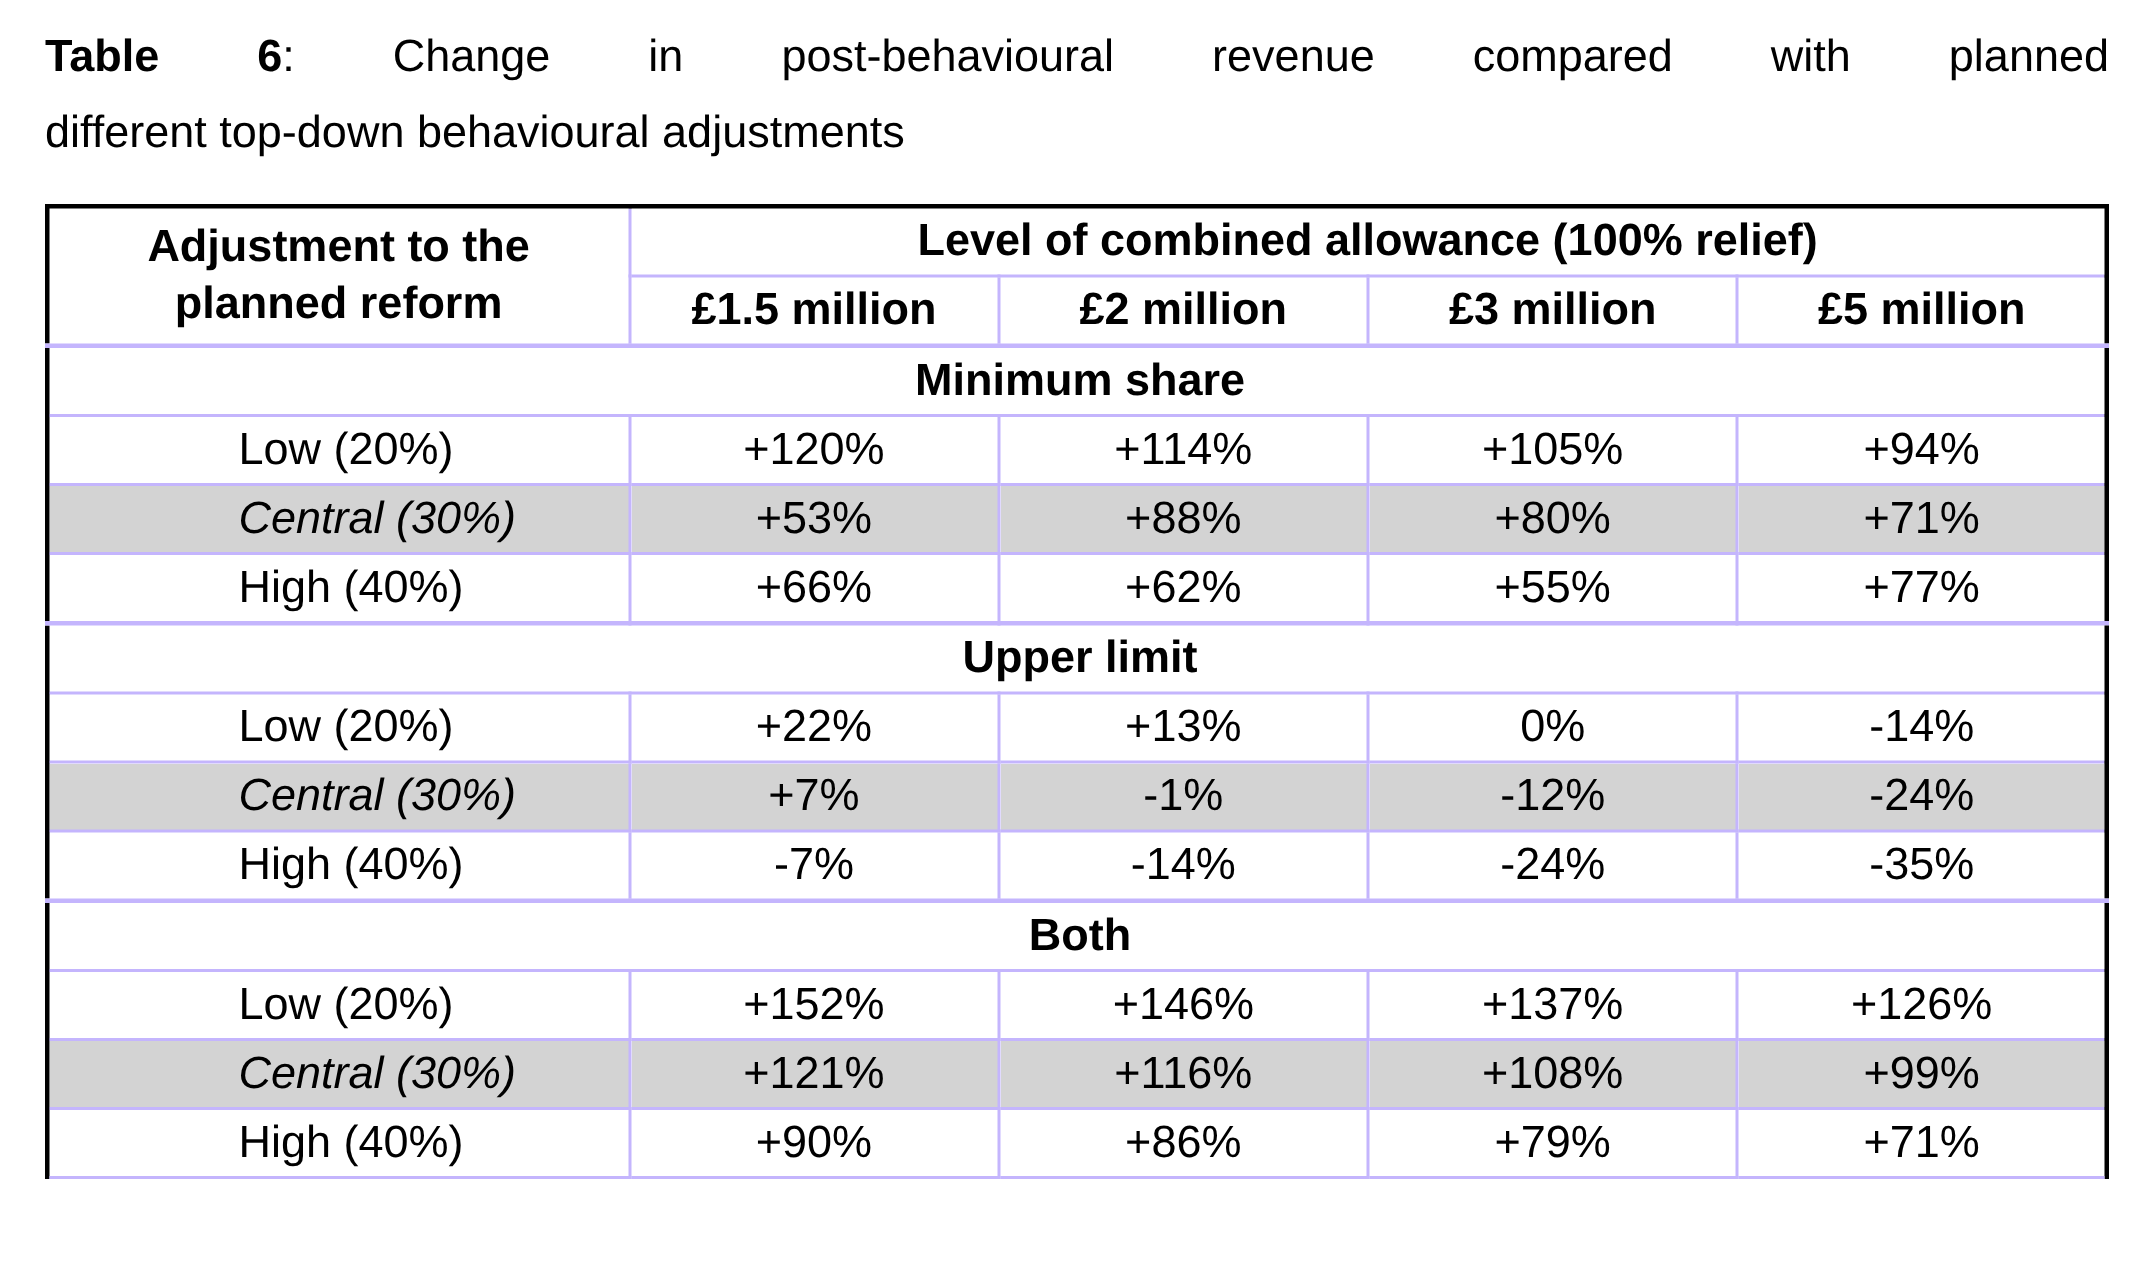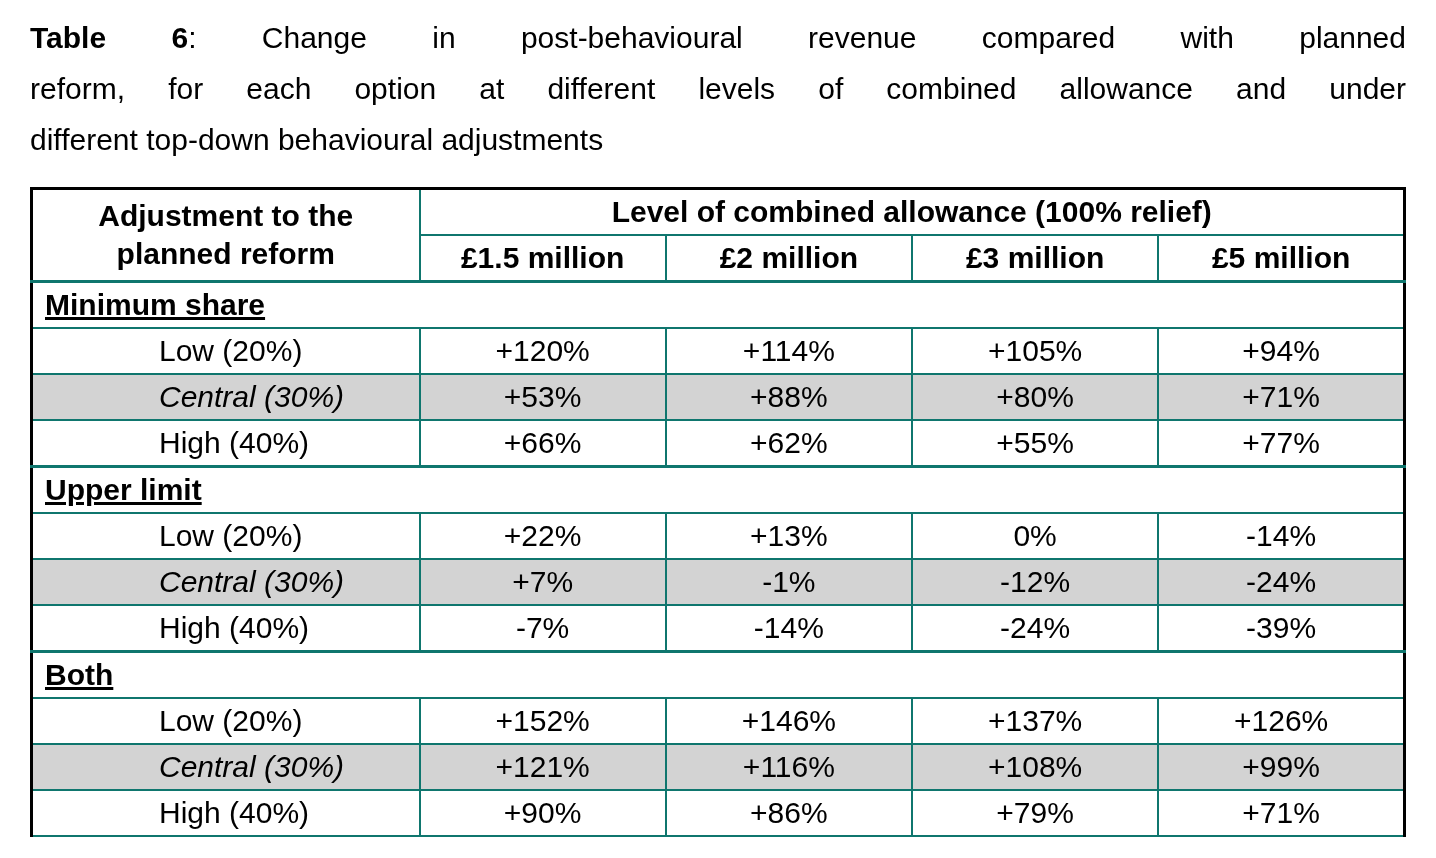--- a/index.html
+++ b/index.html
@@ -40,53 +40,51 @@
   table.data-table {
     border-collapse: collapse;
     table-layout: fixed;
     width: 1376px;
     margin-top: 22px;
     border: 3px solid #000;
     border-bottom-width: 2px;
   }
   .data-table col.c-label { width: 388px; }
   .data-table th, .data-table td {
-    border: 2px solid #0f766e;
+    border: 2px solid #c4b5fd;
     font-size: 30px;
     line-height: 38px;
     padding: 3px 8px;
     vertical-align: middle;
     overflow: hidden;
   }
   .data-table th {
     font-weight: 700;
     text-align: center;
   }
   tr.section-row > td {
     border-top-width: 3px;
     font-weight: 700;
-    text-align: left;
+    text-align: center;
     padding-left: 12px;
-    text-decoration: underline;
   }
   td.row-label {
     text-align: left;
     padding-left: 126px;
   }
   td.value { text-align: center; }
   .italic { font-style: italic; margin-top: 42px; }
 </style>
 </head>
 <body>
 
 <div class="page">
 
   <p class="caption">
     <span class="tline tjust"><strong>Table 6</strong><span>: Change in post-behavioural revenue compared with planned</span></span>
-    <span class="tline tjust">reform, for each option at different levels of combined allowance and under</span>
     <span class="tline">different top-down behavioural adjustments</span>
   </p>
 
   <table class="data-table">
     <colgroup>
       <col class="c-label">
         <col>
         <col>
         <col>
         <col>
@@ -144,21 +142,21 @@
         <td class="value">+7%</td>
         <td class="value">-1%</td>
         <td class="value">-12%</td>
         <td class="value">-24%</td>
       </tr>
       <tr>
         <td class="row-label">High (40%)</td>
         <td class="value">-7%</td>
         <td class="value">-14%</td>
         <td class="value">-24%</td>
-        <td class="value">-39%</td>
+        <td class="value">-35%</td>
       </tr>
 
       <tr class="section-row">
         <td colspan="5">Both</td>
       </tr>
       <tr>
         <td class="row-label">Low (20%)</td>
         <td class="value">+152%</td>
         <td class="value">+146%</td>
         <td class="value">+137%</td>

